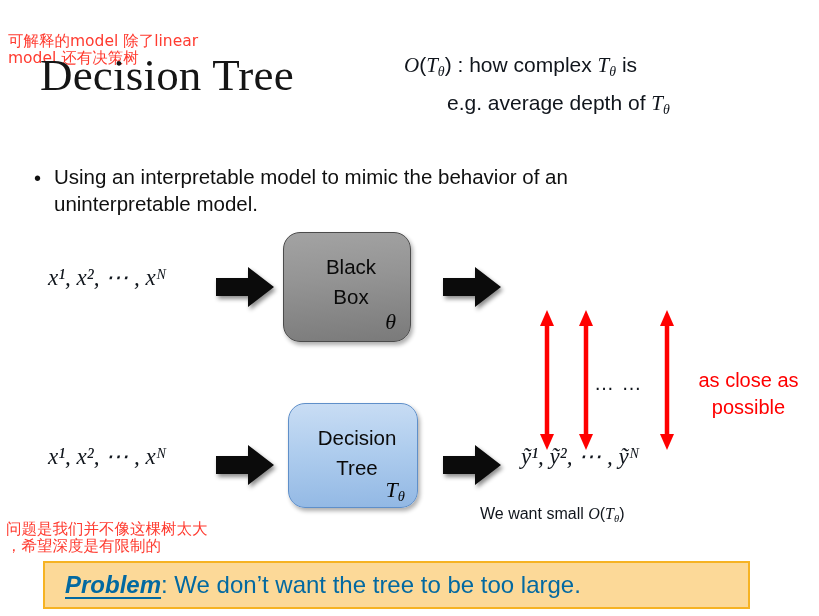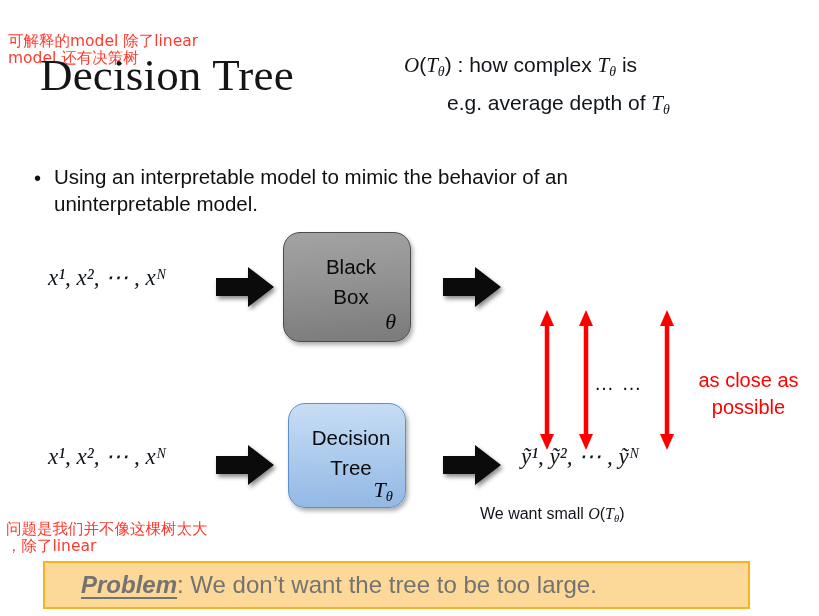--- a/index.html
+++ b/index.html
@@ -105,21 +105,21 @@
     border-radius: 17px;
     box-sizing: border-box;
     box-shadow: 2px 3px 4px rgba(0,0,0,0.32);
   }
   #black-box {
     left: 283px; top: 232px; width: 128px; height: 110px;
     background: linear-gradient(175deg, #a3a3a3 0%, #949494 42%, #7a7a7a 100%);
     border: 1.4px solid #4b4b4b;
   }
   #tree-box {
-    left: 288px; top: 403px; width: 118px; height: 105px;
+    left: 288px; top: 403px; width: 130px; height: 105px;
     background: linear-gradient(178deg, #c9ddf4 0%, #afcdee 45%, #92b8e4 100%);
     border: 1.4px solid #5f8fc9;
   }
   .boxlabel {
     position: absolute;
     left: 8px; right: 0;
     text-align: center;
     font-size: 20.5px;
     color: #0a0a0a;
     font-family: "Liberation Sans", sans-serif;
@@ -189,23 +189,22 @@
     height: 48px;
     box-sizing: border-box;
     background: #fcd998;
     border: 2.5px solid #f6b323;
     display: flex;
     align-items: center;
     padding-left: 20px;
   }
   #problem-banner .ptext {
     font-size: 24px;
-    color: #737373;
-    white-space: nowrap;
-    margin-left: 16px;
+    color: #0369a1;
+    white-space: nowrap;
   }
   #problem-banner .pword {
     font-weight: bold;
     font-style: italic;
     text-decoration: underline;
     text-underline-offset: 4px;
   }
 </style>
 </head>
 <body>
@@ -298,19 +297,19 @@
     </svg>
   </div>
 
   <div class="mathlabel" style="left:521px; top:443px;">ỹ¹, ỹ², ⋯ , ỹᴺ</div>
 
   <div id="want-small">
     <span>We want small </span><span class="mi">O</span><span class="mup">(</span><span class="mi">T</span><span class="sub">θ</span><span class="mup">)</span>
   </div>
 
   <div class="annot" id="annot-bottom">问题是我们并不像这棵树太大
-，除了linear</div>
+，希望深度是有限制的</div>
 
   <div id="problem-banner">
     <span class="ptext"><span class="pword">Problem</span><span>: We don’t want the tree to be too large.</span></span>
   </div>
 
 </div>
 
 </body></html>

